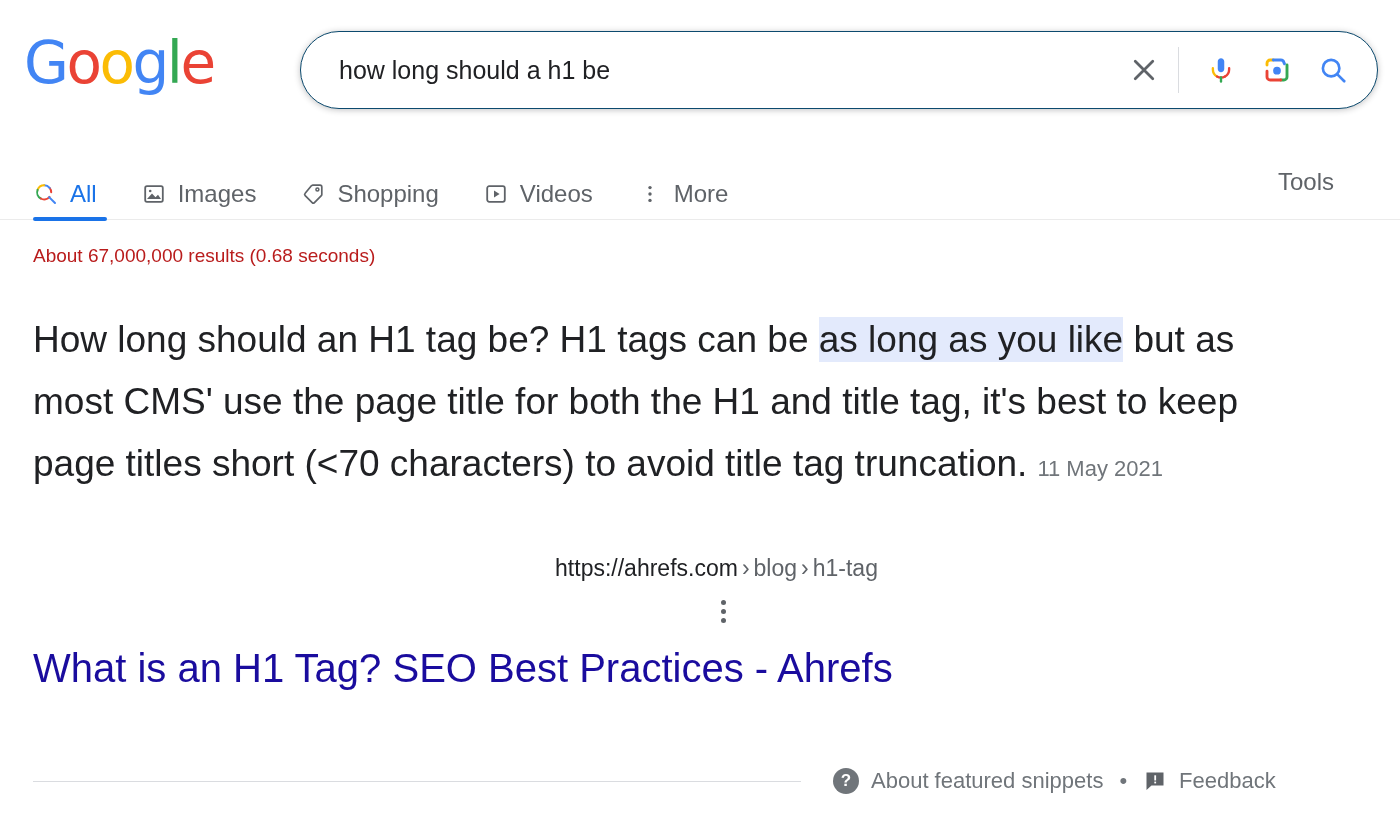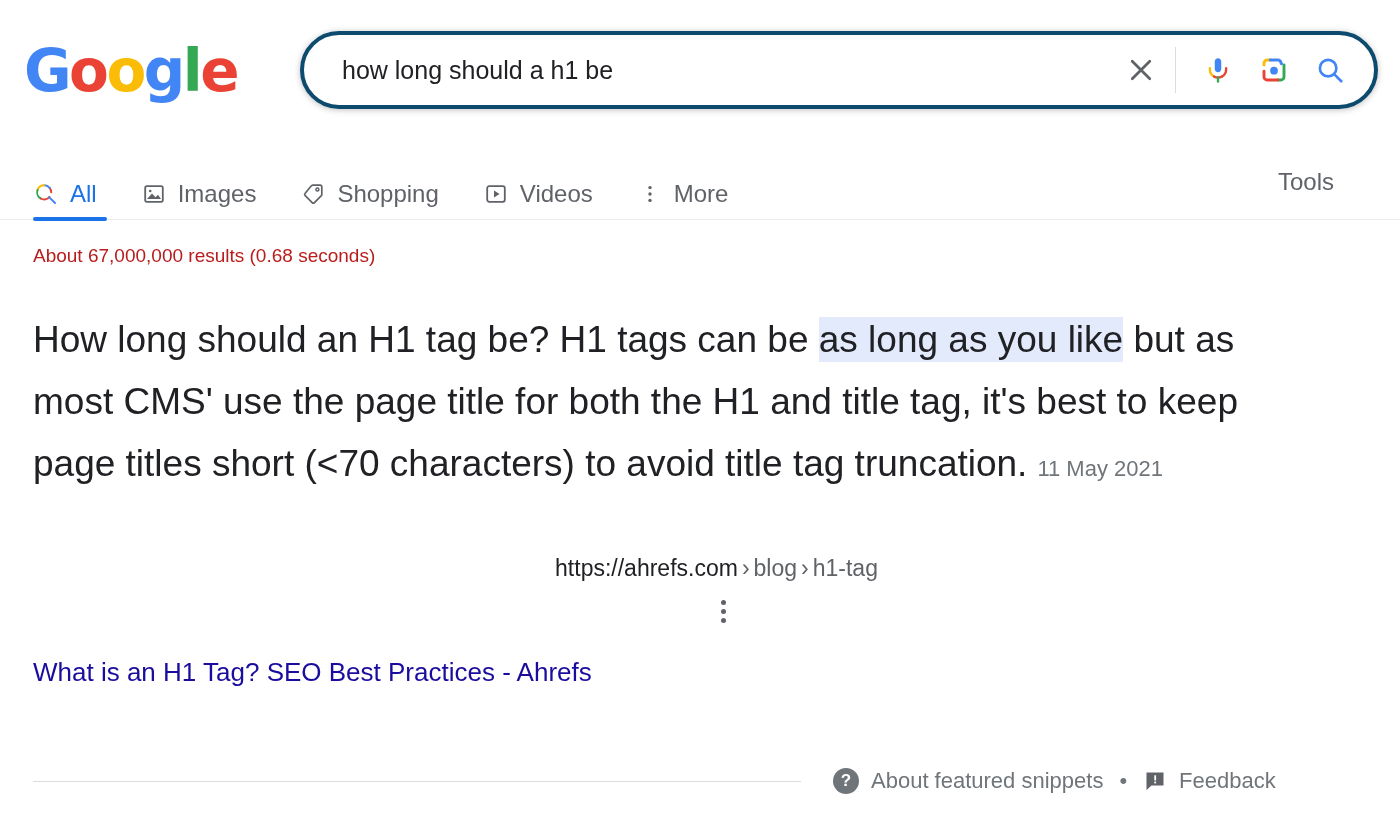--- a/index.html
+++ b/index.html
@@ -11,42 +11,42 @@
     overflow: hidden;
   }
 
   
   .header {
     position: relative;
     height: 140px;
   }
   .logo {
     position: absolute;
-    left: 24px; top: 42px;
+    left: 24px; top: 34px;
     font-size: 58px;
     line-height: 58px;
     letter-spacing: -2.5px;
     font-family: "DejaVu Sans", sans-serif;
-    font-weight: 700;
+    font-weight: 400;
     user-select: none;
   }
   .logo span { display: inline-block; }
   .g1 { color: #4285f4; }
   .o1 { color: #ea4335; }
   .o2 { color: #fbbc05; }
   .g2 { color: #4285f4; }
   .l1 { color: #34a853; }
   .e1 { color: #ea4335; }
 
   .searchbox {
     position: absolute;
     left: 300px; top: 31px;
     width: 1078px; height: 78px;
     background: #fff;
-    border: 4px solid #0c4a6e;
+    border: 1px solid #0c4a6e;
     border-radius: 39px;
     box-shadow: 0 1px 6px rgba(32,33,36,.28);
     display: flex;
     align-items: center;
   }
   .search-input {
     flex: 1;
     border: none;
     outline: none;
     background: transparent;
@@ -171,22 +171,22 @@
   }
   .kebab i {
     width: 5px; height: 5px;
     border-radius: 50%;
     background: #5f6368;
     display: block;
   }
 
   .result-title {
     display: inline-block;
-    margin-top: 31px;
-    font-size: 26px;
+    margin-top: 20px;
+    font-size: 40px;
     color: #1a0c9e;
     text-decoration: none;
     cursor: pointer;
   }
 
   
   .snippet-footer {
     position: absolute;
     left: 0; right: 0;
     top: 760px;

